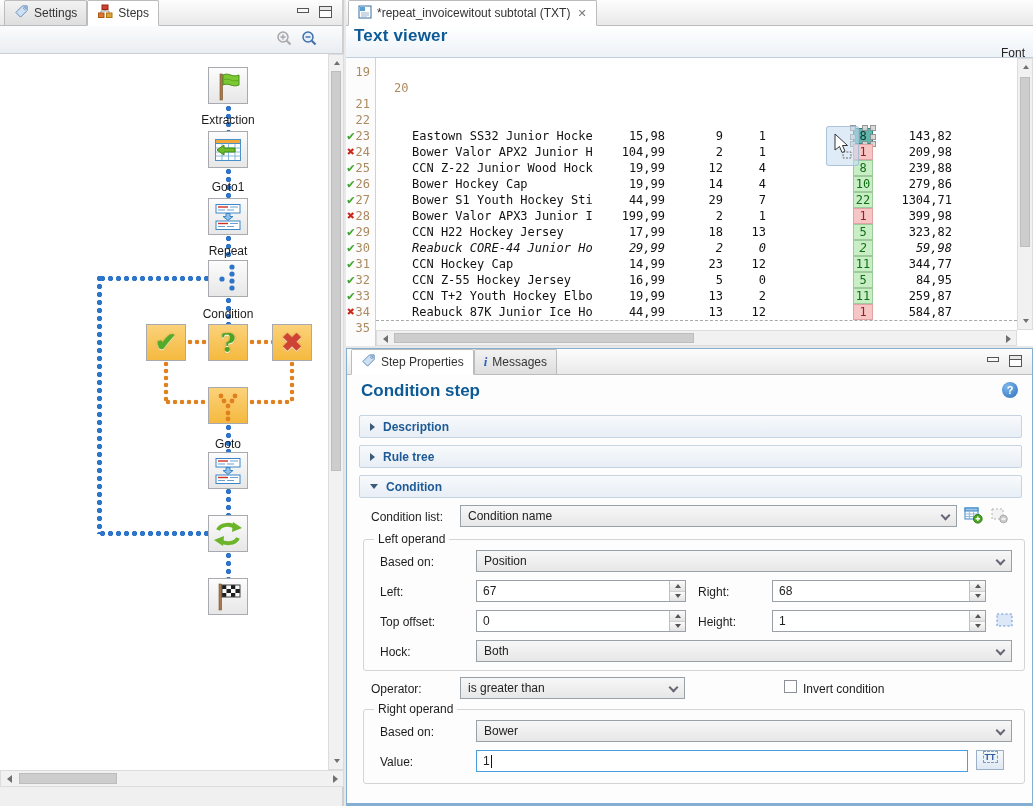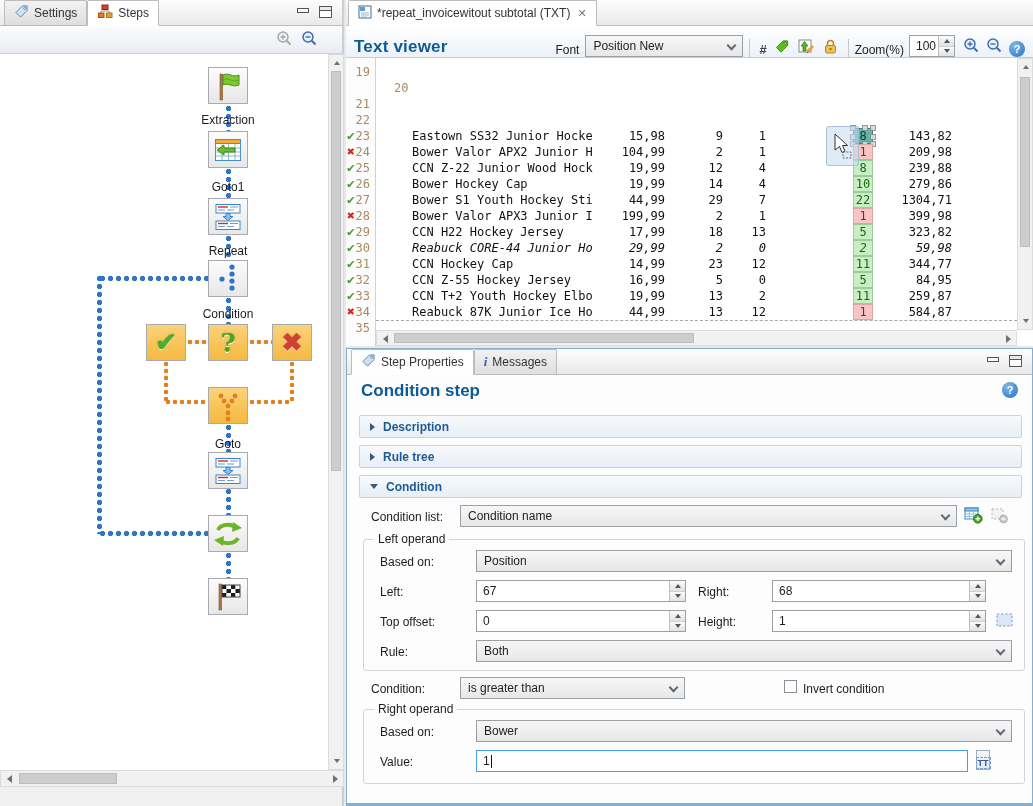--- a/index.html
+++ b/index.html
@@ -42,21 +42,21 @@
   .dots-v{position:absolute;width:9px;background-image:radial-gradient(circle at 4.5px 4.5px,#2e74c8 2.3px,rgba(46,116,200,0) 3px);background-size:9px 8px;background-repeat:repeat-y;}
   .dots-h{position:absolute;height:9px;background-image:radial-gradient(circle at 4.5px 4.5px,#2e74c8 2.3px,rgba(46,116,200,0) 3px);background-size:8px 9px;background-repeat:repeat-x;}
   .dots-v.or{background-image:radial-gradient(circle at 4px 4px,#e0801e 2px,rgba(224,128,30,0) 2.6px);background-size:8px 7px;}
   .dots-h.or{background-image:radial-gradient(circle at 4px 4px,#e0801e 2px,rgba(224,128,30,0) 2.6px);background-size:7px 8px;height:8px;}
   .glyph-ok{color:#53ab27;font-size:26px;font-weight:bold;text-shadow:0 1px 1px rgba(255,255,255,.8),0 0 2px rgba(40,90,10,.45);}
   .glyph-fail{color:#cf4334;font-size:25px;font-weight:bold;text-shadow:0 1px 1px rgba(255,255,255,.8),0 0 2px rgba(120,20,10,.45);}
   .glyph-q{color:#4ba322;font-size:26px;font-weight:bold;font-family:"DejaVu Serif",serif;text-shadow:0 1px 0 #fff,0 0 2px rgba(30,90,10,.5);}
 
   
   .editor-panel{position:absolute;left:346px;top:0;width:687px;height:346px;background:#fff;}
-  .viewer-header{position:absolute;left:0;right:0;top:26px;height:32px;background:linear-gradient(#ffffff,#edf2f8);border-bottom:1px solid #c4cedb;display:flex;align-items:flex-end;padding:0 8px;}
+  .viewer-header{position:absolute;left:0;right:0;top:26px;height:32px;background:linear-gradient(#ffffff,#edf2f8);border-bottom:1px solid #c4cedb;display:flex;align-items:flex-start;padding:0 8px;flex-direction:column;}
   .viewer-title{color:#0c5a96;font-size:17px;font-weight:bold;letter-spacing:.2px;}
   .tb-sep{width:1px;height:18px;background:#c2c8d0;margin:0 6px;}
   .text-area{position:absolute;left:0;top:58px;right:0;bottom:0;background:#fff;}
   .gutter{position:absolute;left:0;top:0;width:30px;bottom:0;background:#fcfcfc;border-right:1px solid #d2d2d2;}
   .gcell{position:absolute;left:0;width:28px;height:16px;text-align:right;padding-right:4px;color:#ab8a5f;font-family:"DejaVu Sans Mono",monospace;font-size:12px;line-height:16px;}
   .gcell .st{position:absolute;left:1px;top:0px;font-size:13px;line-height:15px;font-weight:bold;}
   .st.ok{color:#3fa32e;text-shadow:0 1px 0 rgba(255,255,255,.7);}
   .st.fail{color:#c92a1c;text-shadow:0 1px 0 rgba(255,255,255,.7);}
   .content{position:absolute;left:30px;top:0;right:16px;bottom:0;overflow:hidden;}
   .tline{position:absolute;left:0;right:0;height:16px;display:flex;font-family:"DejaVu Sans Mono",monospace;font-size:12px;line-height:16px;color:#111;padding-left:36px;}
@@ -80,21 +80,21 @@
   .sec{position:absolute;left:12px;right:10px;height:23px;background:linear-gradient(#f8fafc,#e7eef5);border:1px solid #c6d3e0;border-radius:2px;display:flex;align-items:center;gap:8px;padding-left:10px;color:#1e5a96;font-weight:bold;}
   .sec .tri-r{border-left-color:#3b5a78;}
   .sec .tri-dn{width:0;height:0;border-left:4px solid transparent;border-right:4px solid transparent;border-top:5px solid #3b5a78;}
   .flabel{position:absolute;color:#1c1c1c;line-height:22px;}
   .groupbox{position:absolute;border:1px solid #d4d4d4;border-radius:3px;}
   .gb-label{position:absolute;top:-8px;left:10px;background:#fdfdfd;padding:0 4px;color:#1c1c1c;}
   .checkbox{width:13px;height:13px;border:1px solid #8a9096;background:#fff;display:inline-block;}
   .value-input{position:absolute;height:22px;background:#fff;border:1px solid #46a0e0;display:flex;align-items:center;padding-left:6px;}
   .caret{width:1px;height:13px;background:#111;margin-left:1px;}
   .iconbtn{position:absolute;width:20px;height:20px;display:flex;align-items:center;justify-content:center;}
-  .tt-btn{position:absolute;width:14px;height:20px;border:1px solid #9ab0c8;background:linear-gradient(#f4f8fc,#dfe9f2);display:flex;align-items:flex-end;justify-content:center;font-size:9px;font-weight:bold;color:#2f5a9e;}
+  .tt-btn{position:absolute;width:28px;height:20px;border:1px solid #9ab0c8;background:linear-gradient(#f4f8fc,#dfe9f2);display:flex;align-items:flex-start;justify-content:center;font-size:9px;font-weight:bold;color:#2f5a9e;}
   .tt-btn span{border:1px dashed #7a9cc6;padding:0 1px;}
 </style>
 </head>
 <body>
 
 <div class="win">
 
   <div class="left-panel">
     <div class="tabbar">
       <div class="tab" style="margin-left:4px;">
@@ -613,28 +613,28 @@
             <div>
               <div class="tri-down"></div>
             </div>
           </div>
       </div>
       <span class="iconbtn" style="left:630px;top:70px;">
           <svg width="17" height="14" viewBox="0 0 17 14">
             <rect x="1" y="1" width="15" height="12" fill="#dce8f8" stroke="#6a96d8" stroke-dasharray="2.2 2"></rect>
           </svg>
         </span>
-      <div class="flabel" style="left:16px;top:101px;">Rule:</div>
+      <div class="flabel" style="left:16px;top:101px;">Hock:</div>
       <div class="dd" style="position:absolute;left:112px;top:100px;width:536px;">
         <span>Both</span>
           <div class="chev"></div>
       </div>
     </div>
 
-    <div class="flabel" style="left:24px;top:329px;">Condition:</div>
+    <div class="flabel" style="left:24px;top:329px;">Operator:</div>
     <div class="dd" style="position:absolute;left:113px;top:328px;width:225px;">
       <span>is greater than</span>
         <div class="chev"></div>
     </div>
     <span class="checkbox" style="position:absolute;left:437px;top:331px;"></span>
     <div class="flabel" style="left:456px;top:329px;">Invert condition</div>
 
     <div class="groupbox" style="left:16px;top:360px;width:662px;height:75px;">
       <span class="gb-label">Right operand</span>
       <div class="flabel" style="left:16px;top:11px;">Based on:</div>

